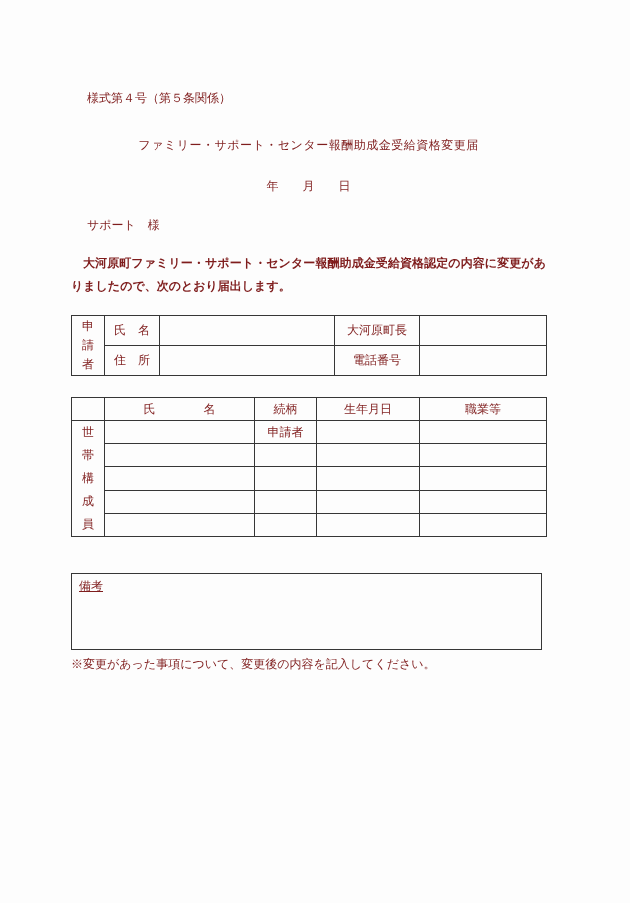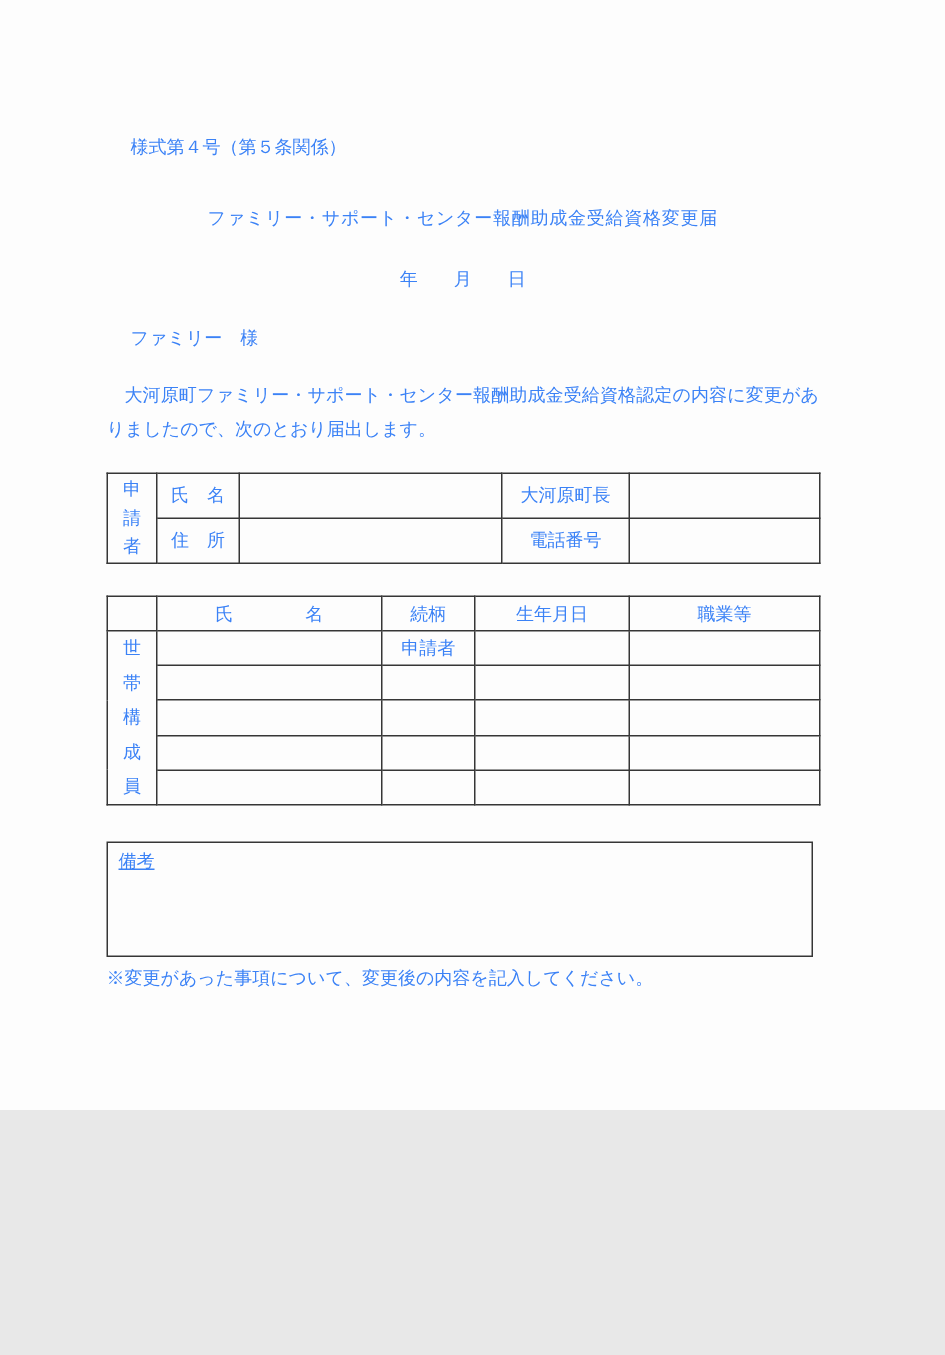--- a/index.html
+++ b/index.html
@@ -2,24 +2,24 @@
 <html lang="ja"><head>
 <meta charset="utf-8">
 <style>
   * { margin: 0; padding: 0; box-sizing: border-box; }
   html, body { background: #e8e8e8; }
   body { font-family: "Liberation Serif", "DejaVu Serif", serif; }
 
   .page {
     position: relative;
     width: 630px;
-    height: 740px;
+    height: 903px;
     margin: 0 auto;
     background: #fdfdfd;
-    color: #3b82f6;
+    color: #7f1d1d;
     font-size: 12px;
     line-height: 17px;
     overflow: hidden;
   }
 
   .content {
     margin-left: 71px;
     width: 475px;
     padding-top: 90px;
   }
@@ -37,20 +37,21 @@
     text-align: center;
   }
 
   .addressee { margin-top: 22px; margin-left: 16px; }
 
   .body-text {
     margin-top: 18px;
     line-height: 23px;
     text-indent: 1em;
     text-align: justify;
+    font-weight: bold;
   }
 
   table {
     border-collapse: collapse;
     table-layout: fixed;
     width: 475px;
   }
   .applicant-table { margin-top: 17px; }
   .household-table { margin-top: 21px; }
 
@@ -71,21 +72,21 @@
   .vwrap {
     display: flex;
     flex-direction: column;
     align-items: center;
     justify-content: space-around;
   }
   .vwrap-applicant { height: 58px; }
   .vwrap-household { height: 115px; }
 
   .remarks-box {
-    margin-top: 24px;
+    margin-top: 36px;
     width: 471px;
     height: 77px;
     border: 1px solid #363636;
     padding: 4px 7px;
     vertical-align: top;
     text-decoration: underline;
   }
 
   .footnote { margin-top: 6px; }
 </style>
@@ -94,21 +95,21 @@
 
 <div class="page">
   <div class="content">
 
     <div class="form-number">様式第４号（第５条関係）</div>
 
     <div class="doc-title">ファミリー・サポート・センター報酬助成金受給資格変更届</div>
 
     <div class="date-line">年　　月　　日</div>
 
-    <div class="addressee">ファミリー　様</div>
+    <div class="addressee">サポート　様</div>
 
     <p class="body-text">大河原町ファミリー・サポート・センター報酬助成金受給資格認定の内容に変更がありましたので、次のとおり届出します。</p>
 
     <table class="applicant-table">
       <colgroup>
         <col style="width:33px">
           <col style="width:55px">
           <col style="width:175px">
           <col style="width:85px">
           <col style="width:127px">

